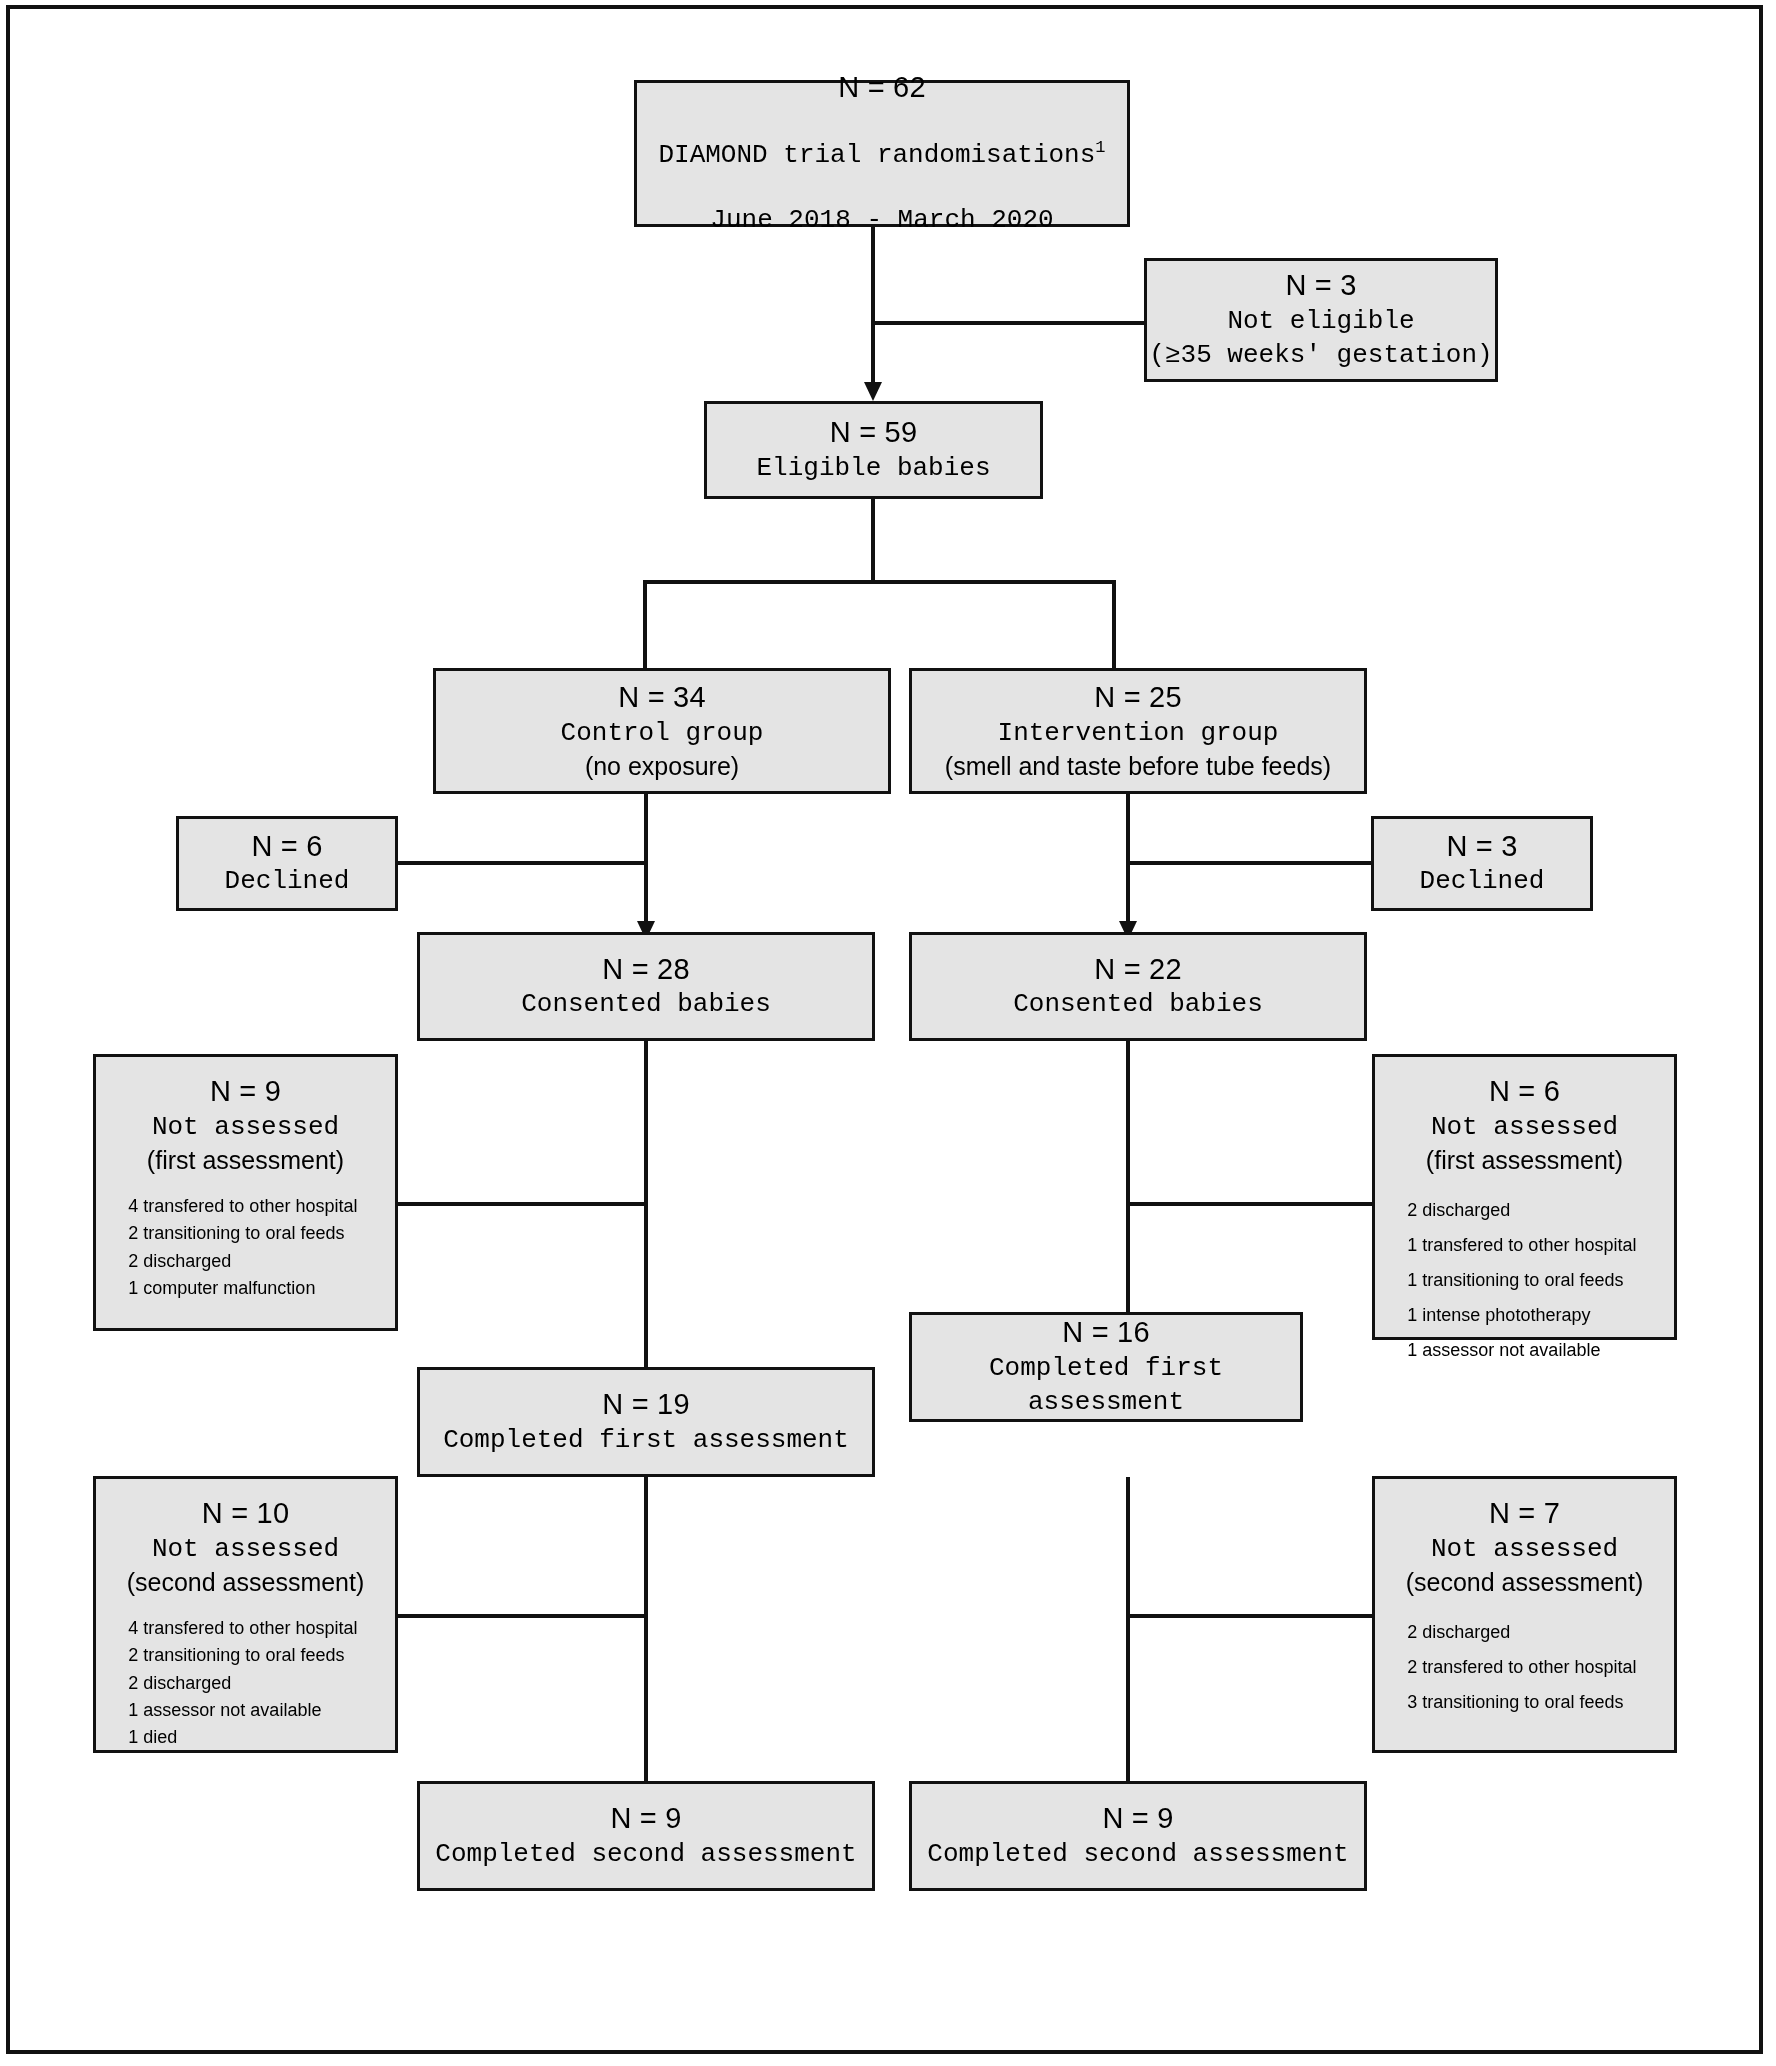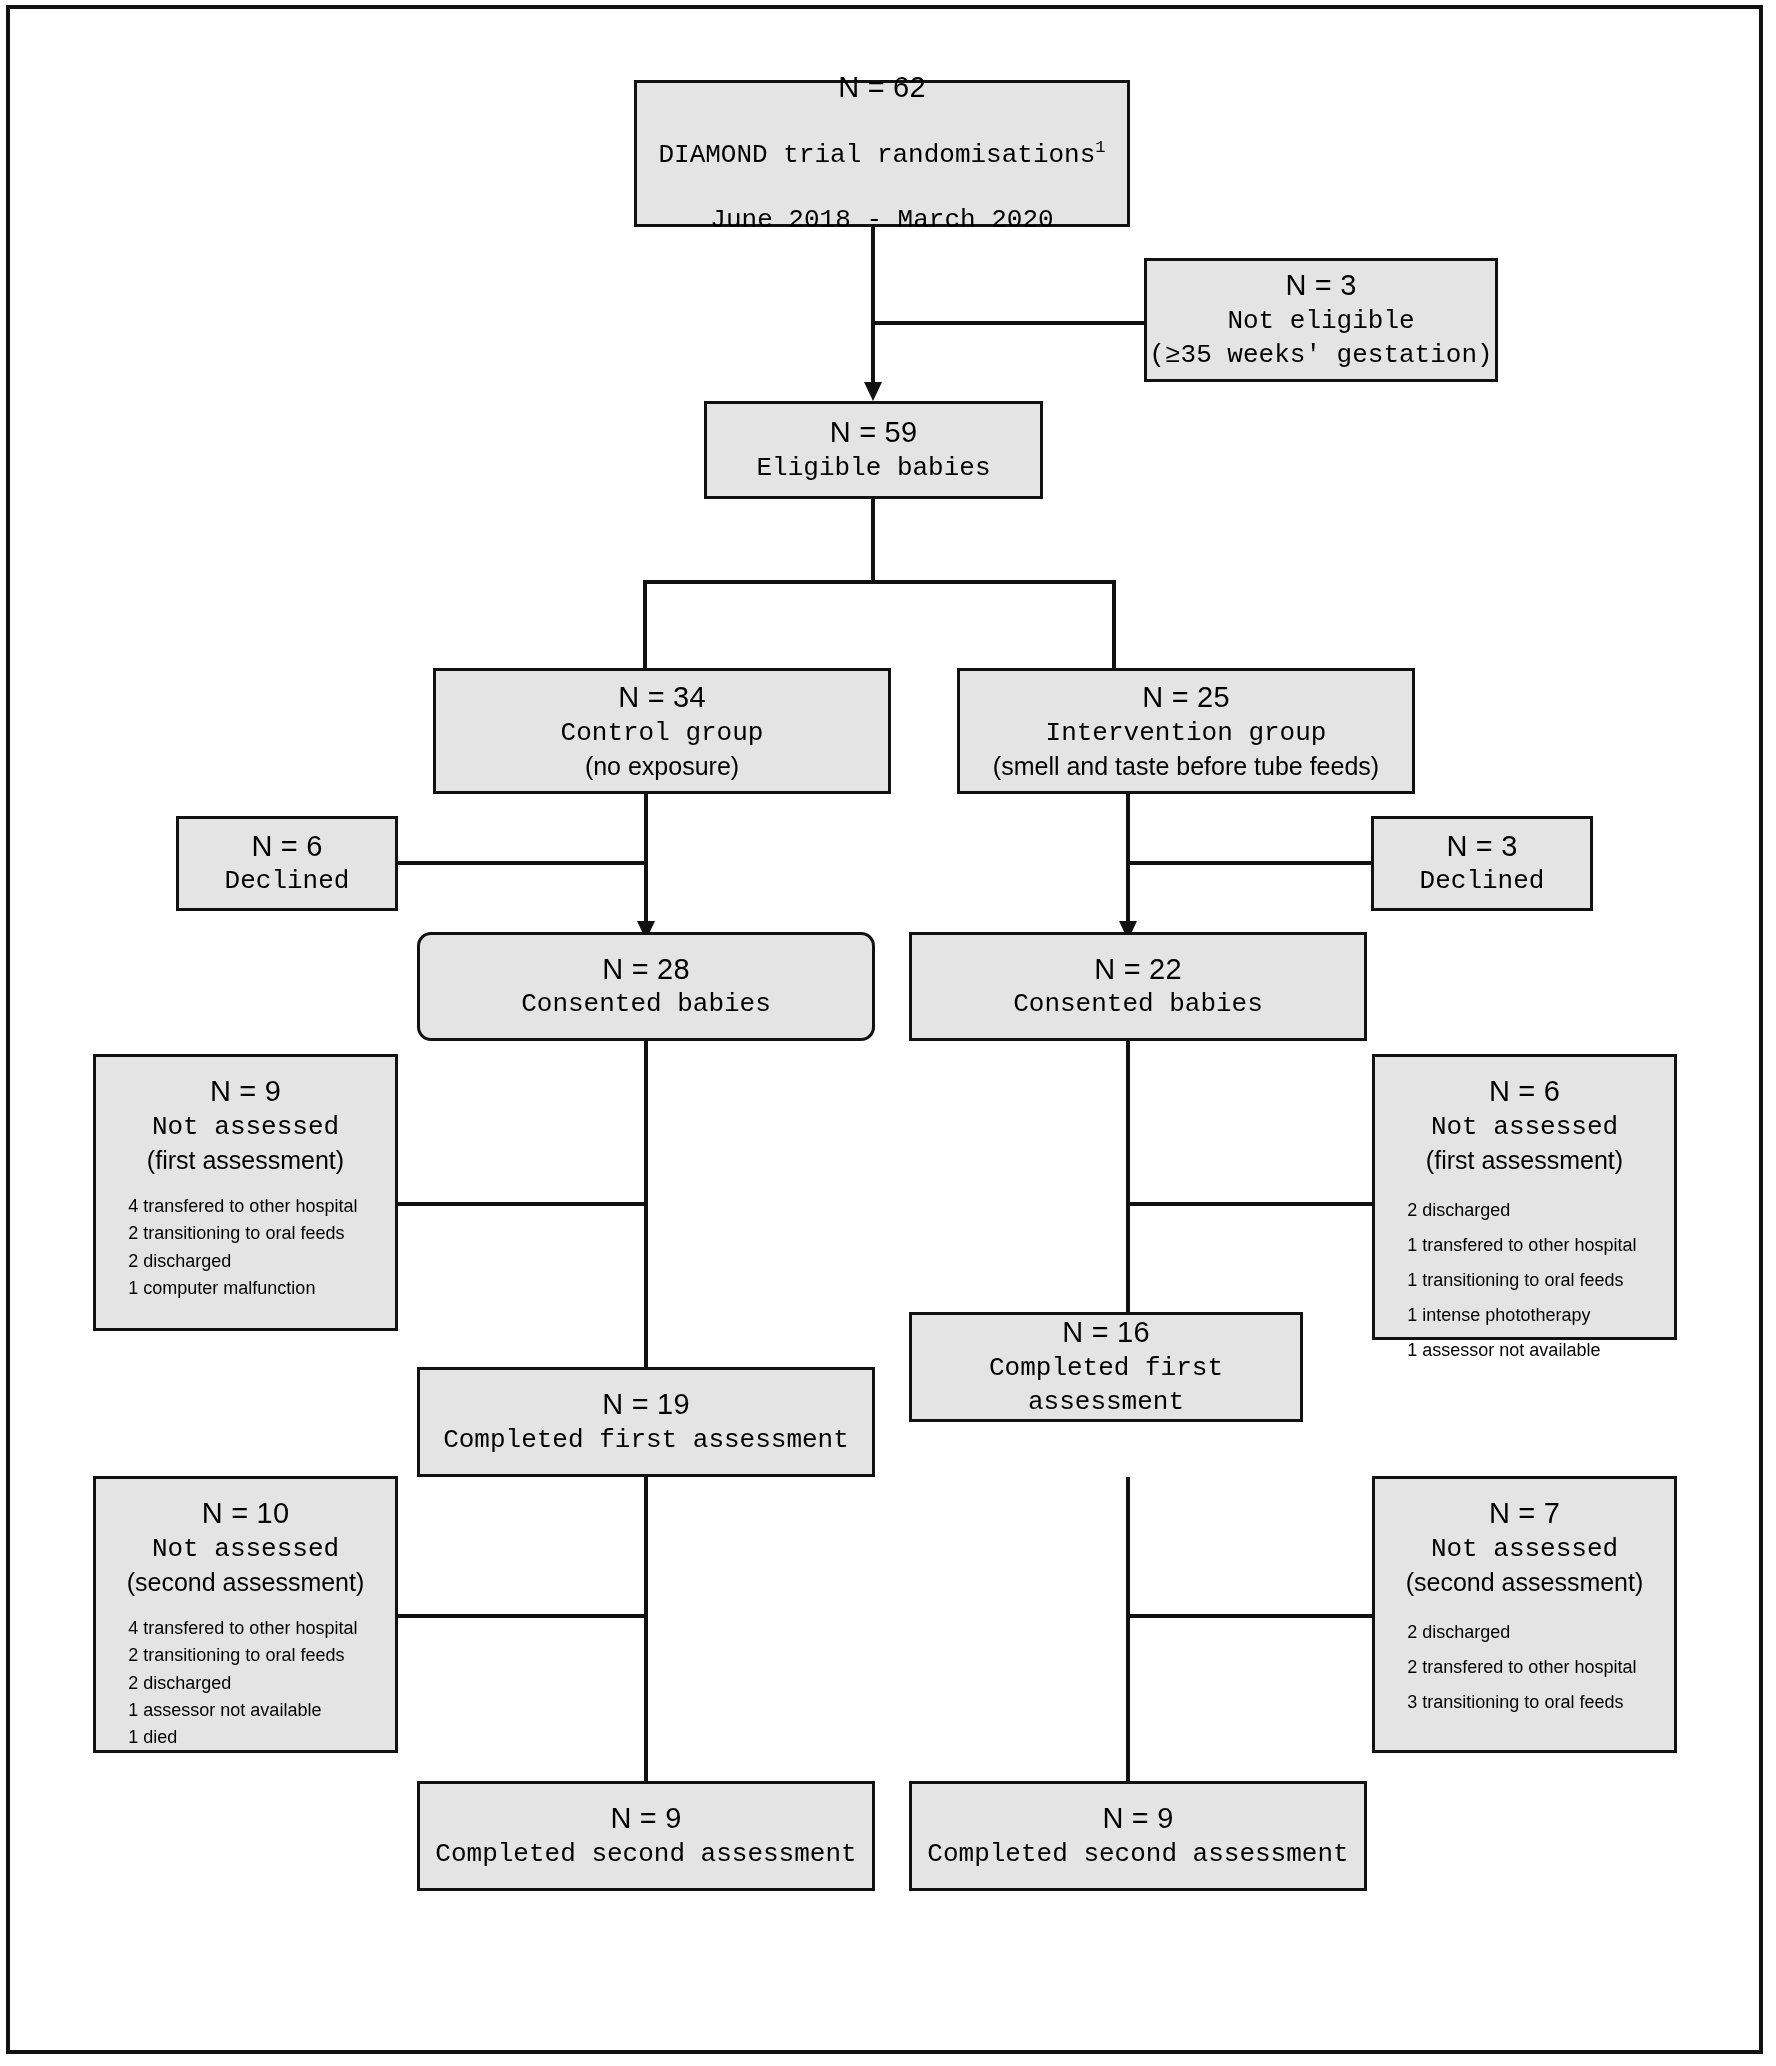--- a/index.html
+++ b/index.html
@@ -138,21 +138,21 @@
   <div class="ln-v" style="left:1112px; top:580px; width:4.3px; height:124px;"></div>
   <div class="arrow" style="left:636px; top:693px;"></div>
   <div class="arrow" style="left:1105px; top:693px;"></div>
 
   <div class="node" style="left:417px; top:668px; width:458px; height:126px;margin-left:16px;">
     <span class="ln n-head">N = 34</span>
     <span class="ln n-main">Control group</span>
     <span class="ln n-sub">(no exposure)</span>
   </div>
 
-  <div class="node" style="left:909px; top:668px; width:458px; height:126px;margin-left:48px;">
+  <div class="node" style="left:909px; top:668px; width:458px; height:126px;">
     <span class="ln n-head">N = 25</span>
     <span class="ln n-main">Intervention group</span>
     <span class="ln n-sub">(smell and taste before tube feeds)</span>
   </div>
 
   <div class="node" style="left:176px; top:816px; width:222px; height:95px;">
     <span class="ln n-head">N = 6</span>
     <span class="ln n-main">Declined</span>
   </div>
 
@@ -162,21 +162,21 @@
   </div>
 
   <div class="ln-v" style="left:644px; top:794px; width:4.3px; height:141px;"></div>
   <div class="arrow" style="left:637px; top:921px;"></div>
   <div class="ln-h" style="left:398px; top:861px; width:248px; height:4.3px;"></div>
 
   <div class="ln-v" style="left:1126px; top:794px; width:4.3px; height:141px;"></div>
   <div class="arrow" style="left:1119px; top:921px;"></div>
   <div class="ln-h" style="left:1128px; top:861px; width:244px; height:4.3px;"></div>
 
-  <div class="node" style="left:417px; top:932px; width:458px; height:109px;border-radius:14px;">
+  <div class="node" style="left:417px; top:932px; width:458px; height:109px;">
     <span class="ln n-head">N = 28</span>
     <span class="ln n-main">Consented babies</span>
   </div>
 
   <div class="node" style="left:909px; top:932px; width:458px; height:109px;">
     <span class="ln n-head">N = 22</span>
     <span class="ln n-main">Consented babies</span>
   </div>
 
   <div class="node detail" style="left:93px; top:1054px; width:305px; height:277px;">

